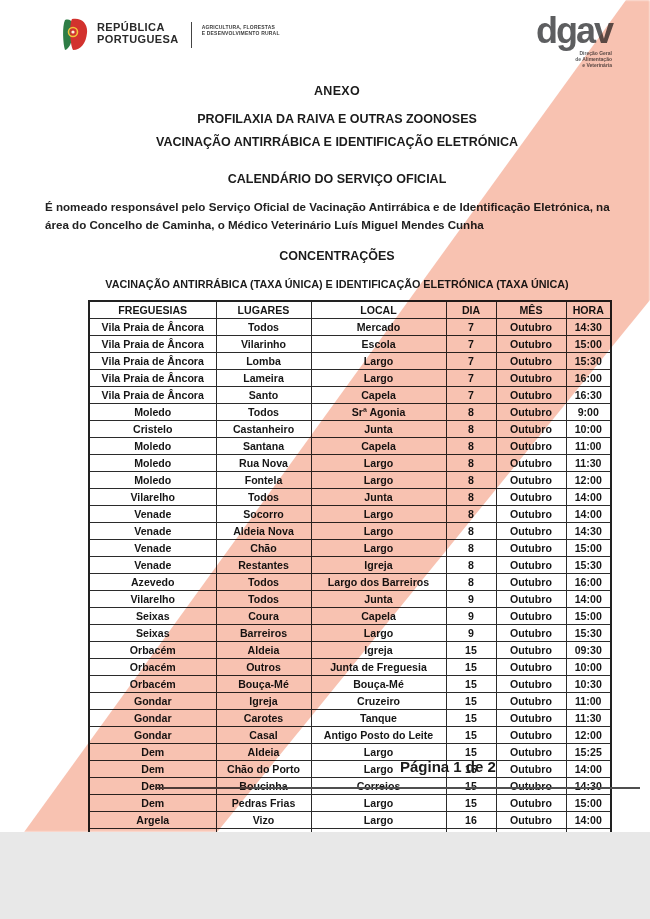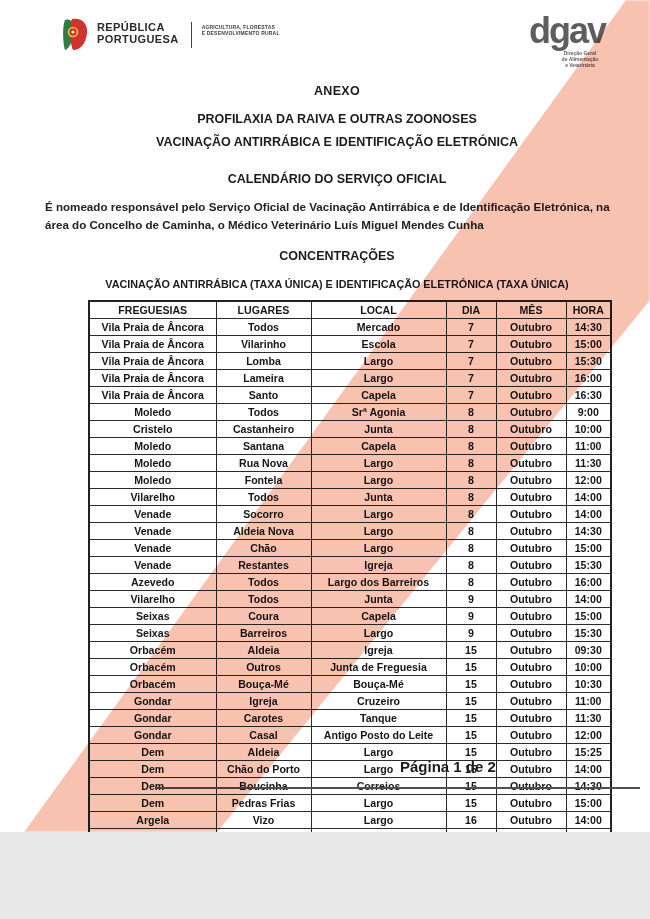--- a/index.html
+++ b/index.html
@@ -13,21 +13,21 @@
     position:absolute;inset:0;z-index:5;pointer-events:none;
     mix-blend-mode:multiply;filter:blur(1px);
     clip-path:polygon(626px 0px,650px 0px,650px 300px,170px 890px,14px 890px,14px 846px);
   }
   
   .govlogo{position:absolute;left:62px;top:18px;display:flex;align-items:flex-start;z-index:2;}
   .emblem{width:27px;height:33px;margin-right:8px;}
   .govtext{line-height:12px;font-weight:bold;font-size:11px;letter-spacing:.4px;color:#2a2a2a;padding-top:3px;}
   .govdivider{width:1px;height:26px;background:#444;margin:4px 10px 0 12px;}
   .ministry{font-size:5px;font-weight:bold;color:#3c3c3c;line-height:6px;padding-top:6px;letter-spacing:.2px;}
-  .dgav{position:absolute;right:38px;top:14px;z-index:2;text-align:center;width:90px;margin-left:32px;}
+  .dgav{position:absolute;right:38px;top:14px;z-index:2;text-align:right;width:90px;margin-left:32px;}
   .dgav-word{font-weight:bold;font-size:36px;line-height:34px;letter-spacing:-2px;color:#5d5e60;}
   .dgav-tag{font-size:5px;font-weight:bold;color:#5d5e60;line-height:6px;margin-top:2px;margin-left:26px;}
   
   .h-center{position:absolute;left:12px;width:650px;text-align:center;font-weight:bold;z-index:2;}
   .anexo{top:84px;font-size:12.5px;letter-spacing:.3px;}
   .t1{top:112px;font-size:12.5px;}
   .t2{top:135px;font-size:12.5px;}
   .t3{top:172px;font-size:12.5px;}
   .conc{top:249px;font-size:12.5px;}
   .subt{top:278px;font-size:10.8px;}

